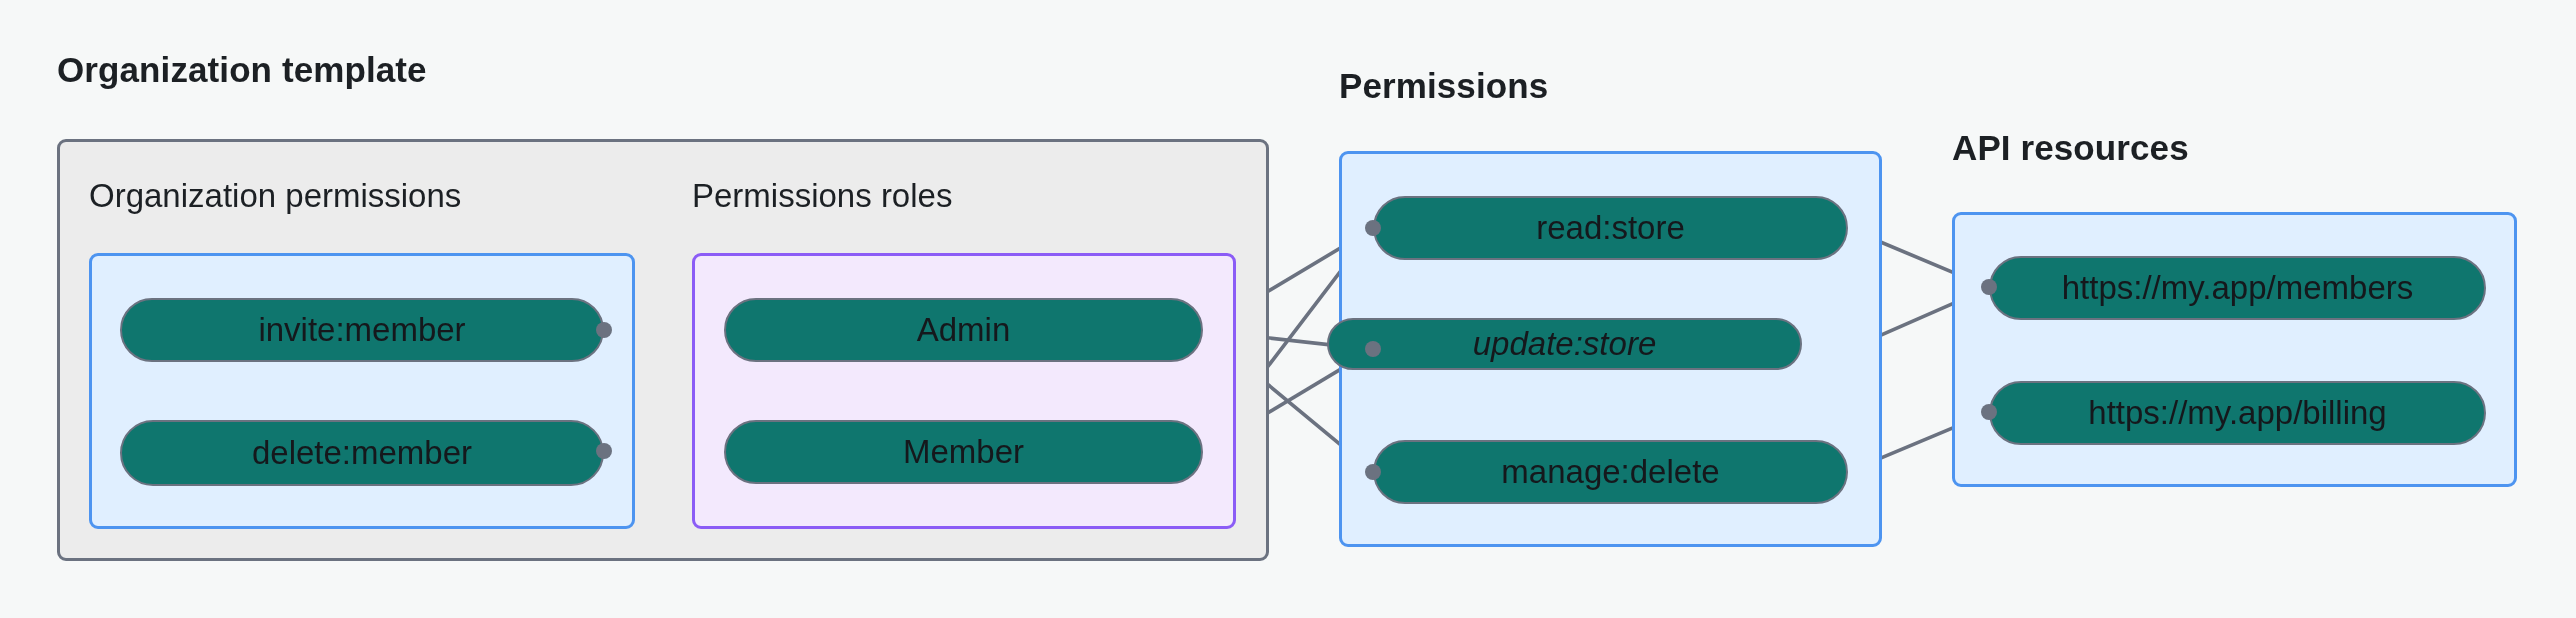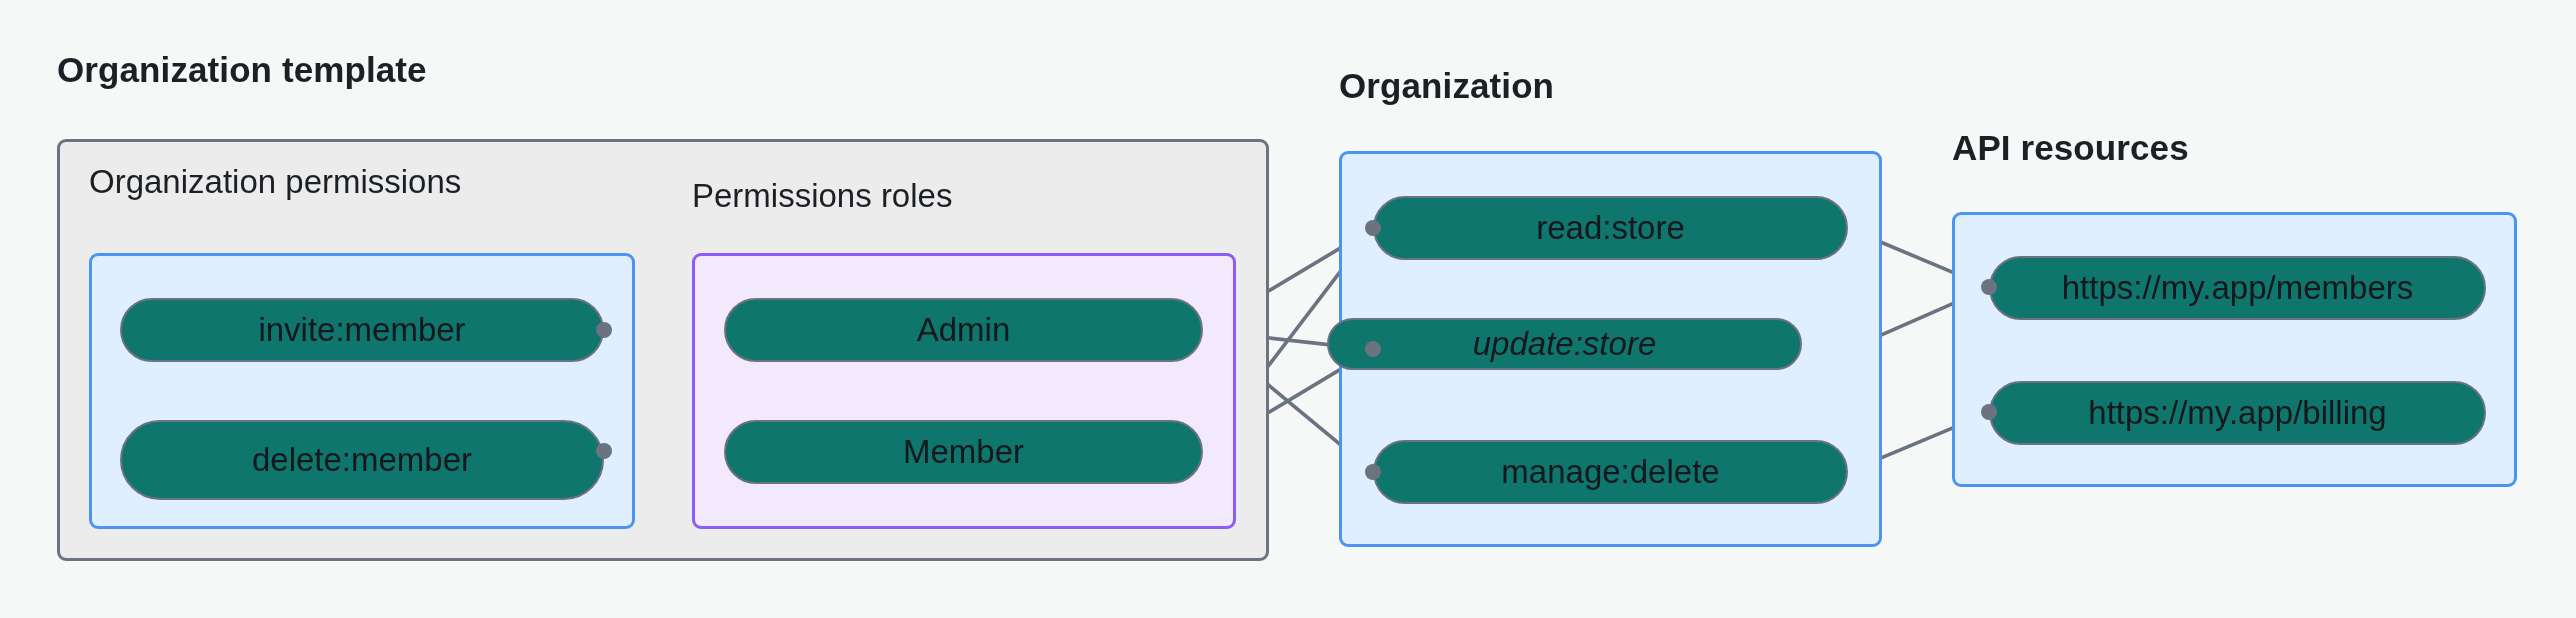--- a/index.html
+++ b/index.html
@@ -95,43 +95,43 @@
       <line x1="2025" y1="383" x2="2180" y2="315"></line>
 
       <line x1="2025" y1="517" x2="2180" y2="452"></line>
     </g>
   </svg>
 
   <div class="group-label" style="left:57px;top:50px;">Organization template</div>
 
   <div class="box box-outer" style="left:57px;top:139px;width:1212px;height:422px;"></div>
 
-  <div class="sub-label" style="left:89px;top:163px;">Organization permissions</div>
+  <div class="sub-label" style="left:89px;top:177px;">Organization permissions</div>
 
   <div class="box box-blue" style="left:89px;top:253px;width:546px;height:276px;"></div>
 
   <div class="sub-label" style="left:692px;top:177px;">Permissions roles</div>
 
   <div class="box box-purple" style="left:692px;top:253px;width:544px;height:276px;"></div>
 
   <div class="pill" style="left:120px;top:298px;width:484px;height:64px;">
     <span class="pill-label">invite:member</span>
   </div>
-  <div class="pill" style="left:120px;top:420px;width:484px;height:80px;">
+  <div class="pill" style="left:120px;top:420px;width:484px;height:66px;">
     <span class="pill-label">delete:member</span>
   </div>
 
   <div class="pill" style="left:724px;top:298px;width:479px;height:64px;">
     <span class="pill-label">Admin</span>
   </div>
   <div class="pill" style="left:724px;top:420px;width:479px;height:64px;">
     <span class="pill-label">Member</span>
   </div>
 
-  <div class="group-label" style="left:1339px;top:66px;">Organization</div>
+  <div class="group-label" style="left:1339px;top:66px;">Permissions</div>
 
   <div class="box box-blue" style="left:1339px;top:151px;width:543px;height:396px;"></div>
 
   <div class="pill" style="left:1373px;top:196px;width:475px;height:64px;">
     <span class="pill-label">read:store</span>
   </div>
   <div class="pill" style="left:1327px;top:318px;width:475px;height:52px;font-style:italic;">
     <span class="pill-label">update:store</span>
   </div>
   <div class="pill" style="left:1373px;top:440px;width:475px;height:64px;">

